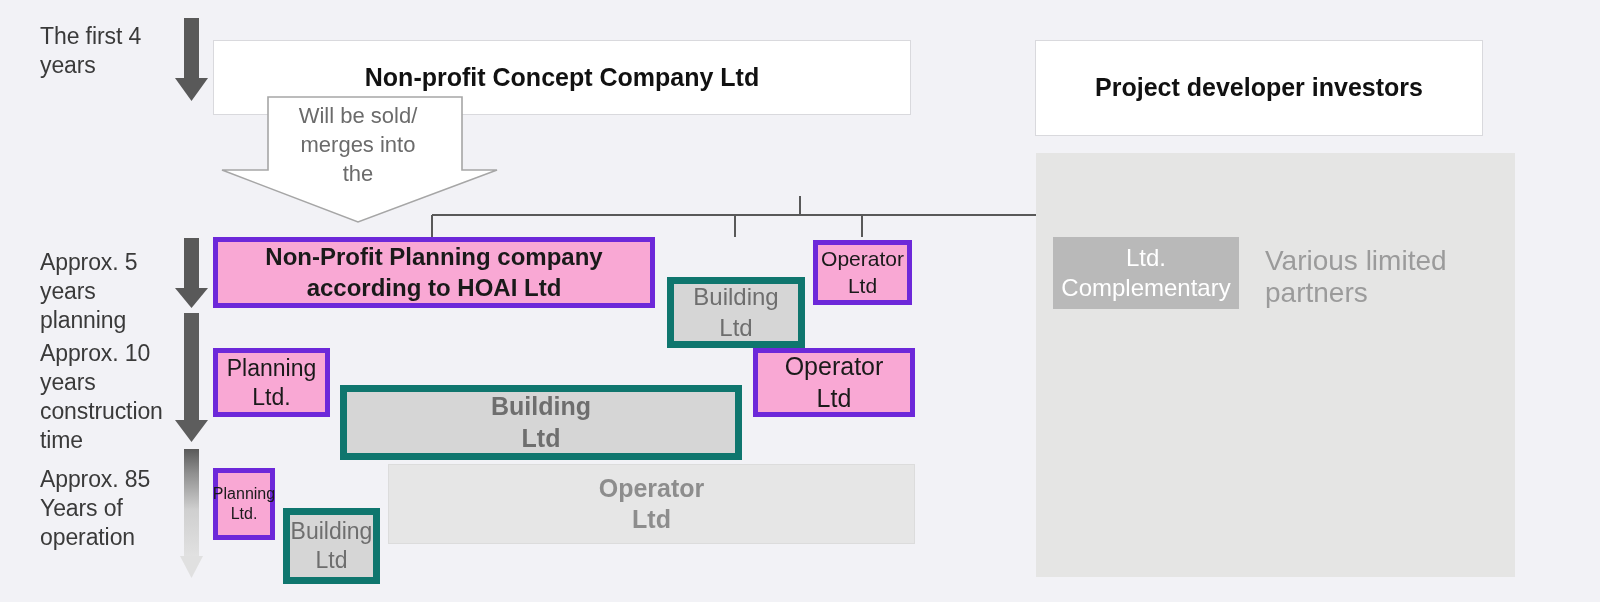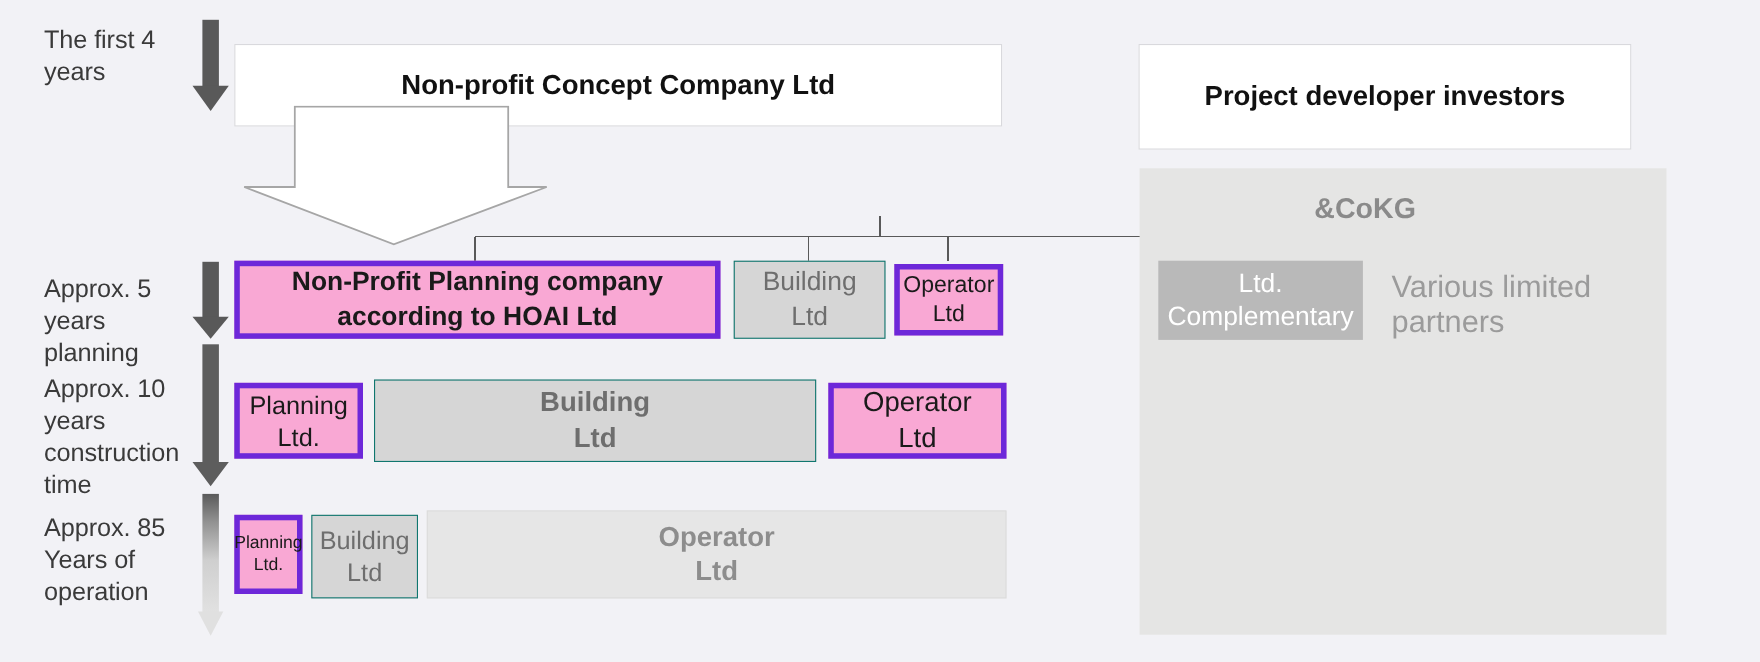--- a/index.html
+++ b/index.html
@@ -59,22 +59,23 @@
     font-weight: bold;
     margin-top: 21px;
   }
   .node.lightgrey {
     background: #f9a8d4;
     border: 5px solid #6d28d9;
     color: #1a1a1a;
   }
   .node.midgrey {
     background: #d6d6d6;
-    border: 1px solid #0f766e;
+    border: 7px solid #0f766e;
     color: #6e6e6e;
+    margin-top: 40px;
   }
   .node.palegrey {
     background: #e6e6e6;
     border: 1px solid #dcdcdc;
     color: #8d8d8d;
   }
   .node.darkgrey {
     background: #b9b9b9;
     border: none;
     color: #ffffff;
@@ -166,20 +167,23 @@
   </svg>
 
   <div class="node white" style="left:213px; top:19px; width:698px; height:75px; font-size:25px;">Non-profit Concept Company Ltd</div>
 
   <div class="node white" style="left:1035px; top:19px; width:448px; height:96px; font-size:25px;">Project developer investors</div>
 
   <svg style="position:absolute; left:215px; top:96px; width:290px; height:128px;" viewBox="0 0 290 128">
     <path d="M53 1 L247 1 L247 74 L282 74 L143 126 L7 74 L53 74 Z" fill="#ffffff" stroke="#a6a6a6" stroke-width="1.6"></path>
   </svg>
 
+  <div class="callout-text" style="left:258px; top:101px; width:200px;">Will be sold/
+merges into
+the</div>
 
 
   <svg id="connectors" viewBox="0 0 1600 602">
     <g stroke="#595959" stroke-width="1.6" fill="none" shape-rendering="crispEdges">
 
       <path d="M800 196 L800 215"></path>
 
       <path d="M432 215 L1172 215"></path>
 
       <path d="M432 215 L432 237"></path>
@@ -187,21 +191,20 @@
       <path d="M735 215 L735 237"></path>
 
       <path d="M862 215 L862 237"></path>
 
       <path d="M1172 215 L1172 237"></path>
     </g>
   </svg>
 
   <div class="panel" style="left:1036px; top:153px; width:479px; height:424px;"></div>
 
-  <div class="panel-title" style="left:1036px; top:174px; width:410px;">&amp;CoKG</div>
 
   <div class="node darkgrey nooverflow" style="left:1053px; top:237px; width:186px; height:72px; font-size:24px;">Ltd.
 Complementary</div>
 
   <div class="panel-note" style="left:1265px; top:245px; width:230px;">Various limited
 partners</div>
 
   <div class="node lightgrey" style="left:213px; top:237px; width:442px; height:71px; font-size:24px; font-weight:bold;">Non-Profit Planning company
 according to HOAI Ltd</div>
 

